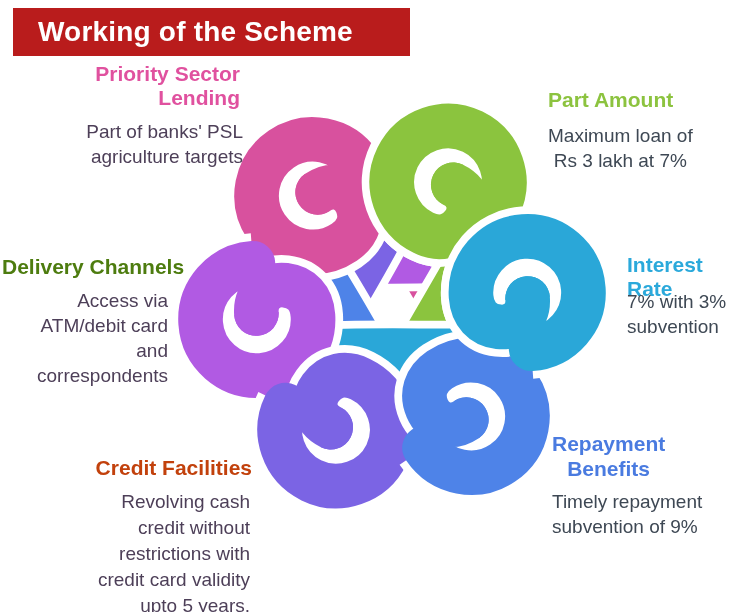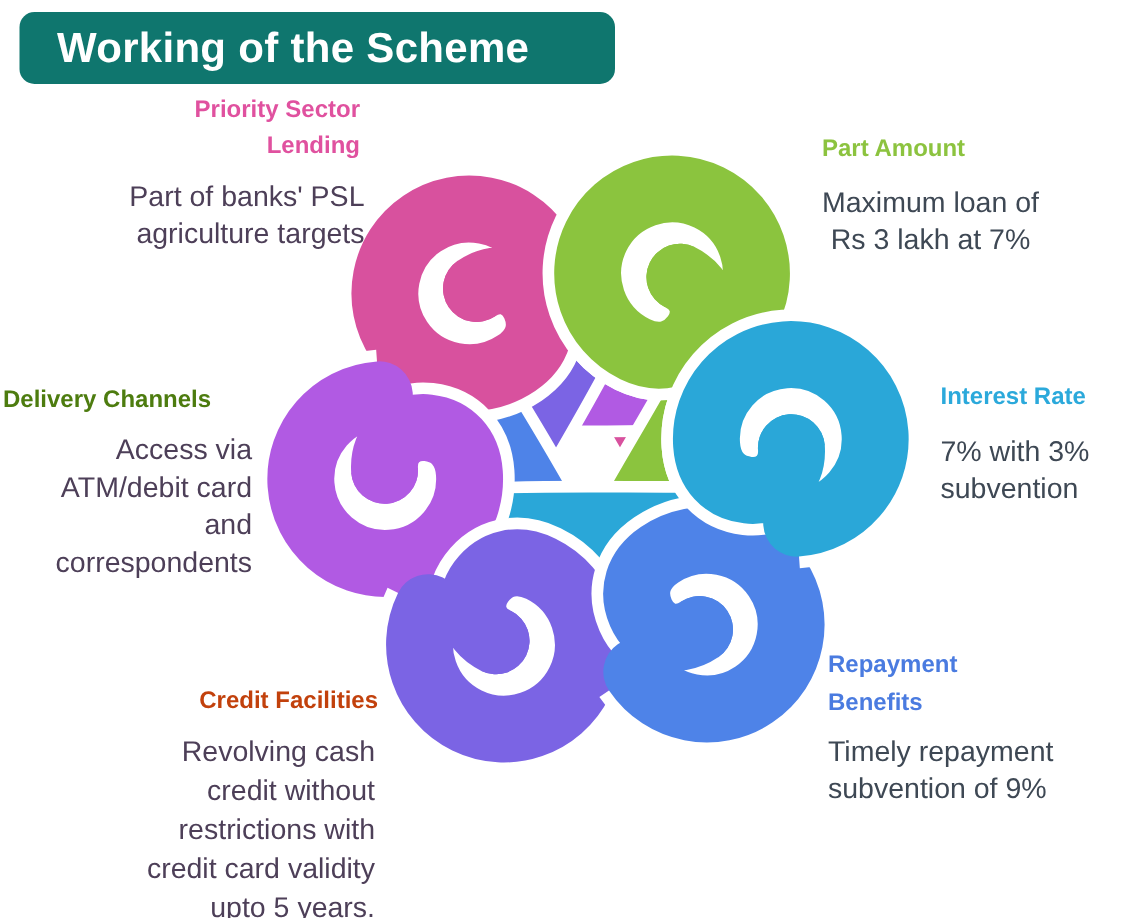--- a/index.html
+++ b/index.html
@@ -3,21 +3,21 @@
 <meta charset="utf-8">
 <style>
   html,body{margin:0;padding:0;}
   body{width:750px;height:612px;position:relative;background:#ffffff;overflow:hidden;
        font-family:"Liberation Sans", sans-serif;}
   .banner{position:absolute;left:13px;top:8px;width:372px;height:48px;
           display:flex;align-items:center;padding-left:25px;box-sizing:content-box;}
   .banner-title{color:#ffffff;font-size:28px;font-weight:700;letter-spacing:0.2px;}
   .knot-svg{position:absolute;left:0;top:0;}
   .txt{position:absolute;white-space:pre-line;}
-  .hd{font-size:16px;font-weight:700;line-height:24px;}
+  .hd{font-size:21px;font-weight:700;line-height:24px;}
   .bd{font-size:19px;line-height:25px;}
   .dark-left{color:#4D3F58;}
   .dark-right{color:#3E4854;}
   .ra{text-align:right;}
   .sec-priority-h{right:510px;top:62px;}
   .sec-priority-b{right:507px;top:119px;}
   .sec-loan-h{left:548px;top:88px;}
   .sec-loan-b{left:548px;top:123px;text-align:center;}
   .sec-interest-h{left:627px;top:253px;}
   .sec-interest-b{left:627px;top:289px;}
@@ -53,38 +53,38 @@
       <path d="M 140 54 C 172 54 198 28 198 -4 C 198 -36 172 -62 140 -62 C 108 -62 82 -36 82 -4 C 82 14 92 26 108 29 C 124 32 140 22 140 2" fill="none" stroke="#7B64E4" stroke-width="46" stroke-linecap="round" transform="rotate(120)"></path>
       <path d="M 140 54 C 172 54 198 28 198 -4 C 198 -36 172 -62 140 -62 C 108 -62 82 -36 82 -4 C 82 14 92 26 108 29 C 124 32 140 22 140 2" fill="none" stroke="#FFFFFF" stroke-width="62" stroke-linecap="butt" transform="rotate(60)"></path>
       <path d="M 140 54 C 172 54 198 28 198 -4 C 198 -36 172 -62 140 -62 C 108 -62 82 -36 82 -4 C 82 14 92 26 108 29 C 124 32 140 22 140 2" fill="none" stroke="#4E83E8" stroke-width="46" stroke-linecap="round" transform="rotate(60)"></path>
       <path d="M 140 54 C 172 54 198 28 198 -4 C 198 -36 172 -62 140 -62 C 108 -62 82 -36 82 -4 C 82 14 92 26 108 29 C 124 32 140 22 140 2" fill="none" stroke="#FFFFFF" stroke-width="62" stroke-linecap="butt" transform="rotate(-60)"></path>
       <path d="M 140 54 C 172 54 198 28 198 -4 C 198 -36 172 -62 140 -62 C 108 -62 82 -36 82 -4 C 82 14 92 26 108 29 C 124 32 140 22 140 2" fill="none" stroke="#8BC43E" stroke-width="46" stroke-linecap="round" transform="rotate(-60)"></path>
       <path d="M 140 54 C 172 54 198 28 198 -4 C 198 -36 172 -62 140 -62 C 108 -62 82 -36 82 -4 C 82 14 92 26 108 29 C 124 32 140 22 140 2" fill="none" stroke="#FFFFFF" stroke-width="62" stroke-linecap="butt" transform="rotate(0)"></path>
       <path d="M 140 54 C 172 54 198 28 198 -4 C 198 -36 172 -62 140 -62 C 108 -62 82 -36 82 -4 C 82 14 92 26 108 29 C 124 32 140 22 140 2" fill="none" stroke="#2AA7D8" stroke-width="46" stroke-linecap="round" transform="rotate(0)"></path>
     </g>
 </svg>
 
-<div class="banner" style="background-color: #0f766e; border-radius: 10px;">
+<div class="banner" style="background-color: #b91c1c;">
   <span class="banner-title">Working of the Scheme</span>
 </div>
 
 <div class="txt hd ra sec-priority-h" style="color: rgb(224, 81, 159);">Priority Sector
 Lending</div>
 <div class="txt bd ra dark-left sec-priority-b">Part of banks' PSL
 agriculture targets</div>
 
 <div class="txt hd sec-loan-h" style="color: rgb(140, 195, 63);">Part Amount</div>
 <div class="txt bd dark-right sec-loan-b">Maximum loan of
 Rs 3 lakh at 7%</div>
 
 <div class="txt hd sec-interest-h" style="color: rgb(43, 169, 219);">Interest Rate</div>
 <div class="txt bd dark-right sec-interest-b">7% with 3%
 subvention</div>
 
-<div class="txt hd sec-repayment-h" style="color: rgb(74, 123, 224);">Repayment
+<div class="txt hd sec-repayment-h" style="color: rgb(74, 123, 224); text-align: center;">Repayment
 Benefits</div>
 <div class="txt bd dark-right sec-repayment-b">Timely repayment
 subvention of 9%</div>
 
 <div class="txt hd ra sec-credit-h" style="color: #c2410c;">Credit Facilities</div>
 <div class="txt bd ra dark-left sec-credit-b">Revolving cash
 credit without
 restrictions with
 credit card validity
 upto 5 years.</div>

